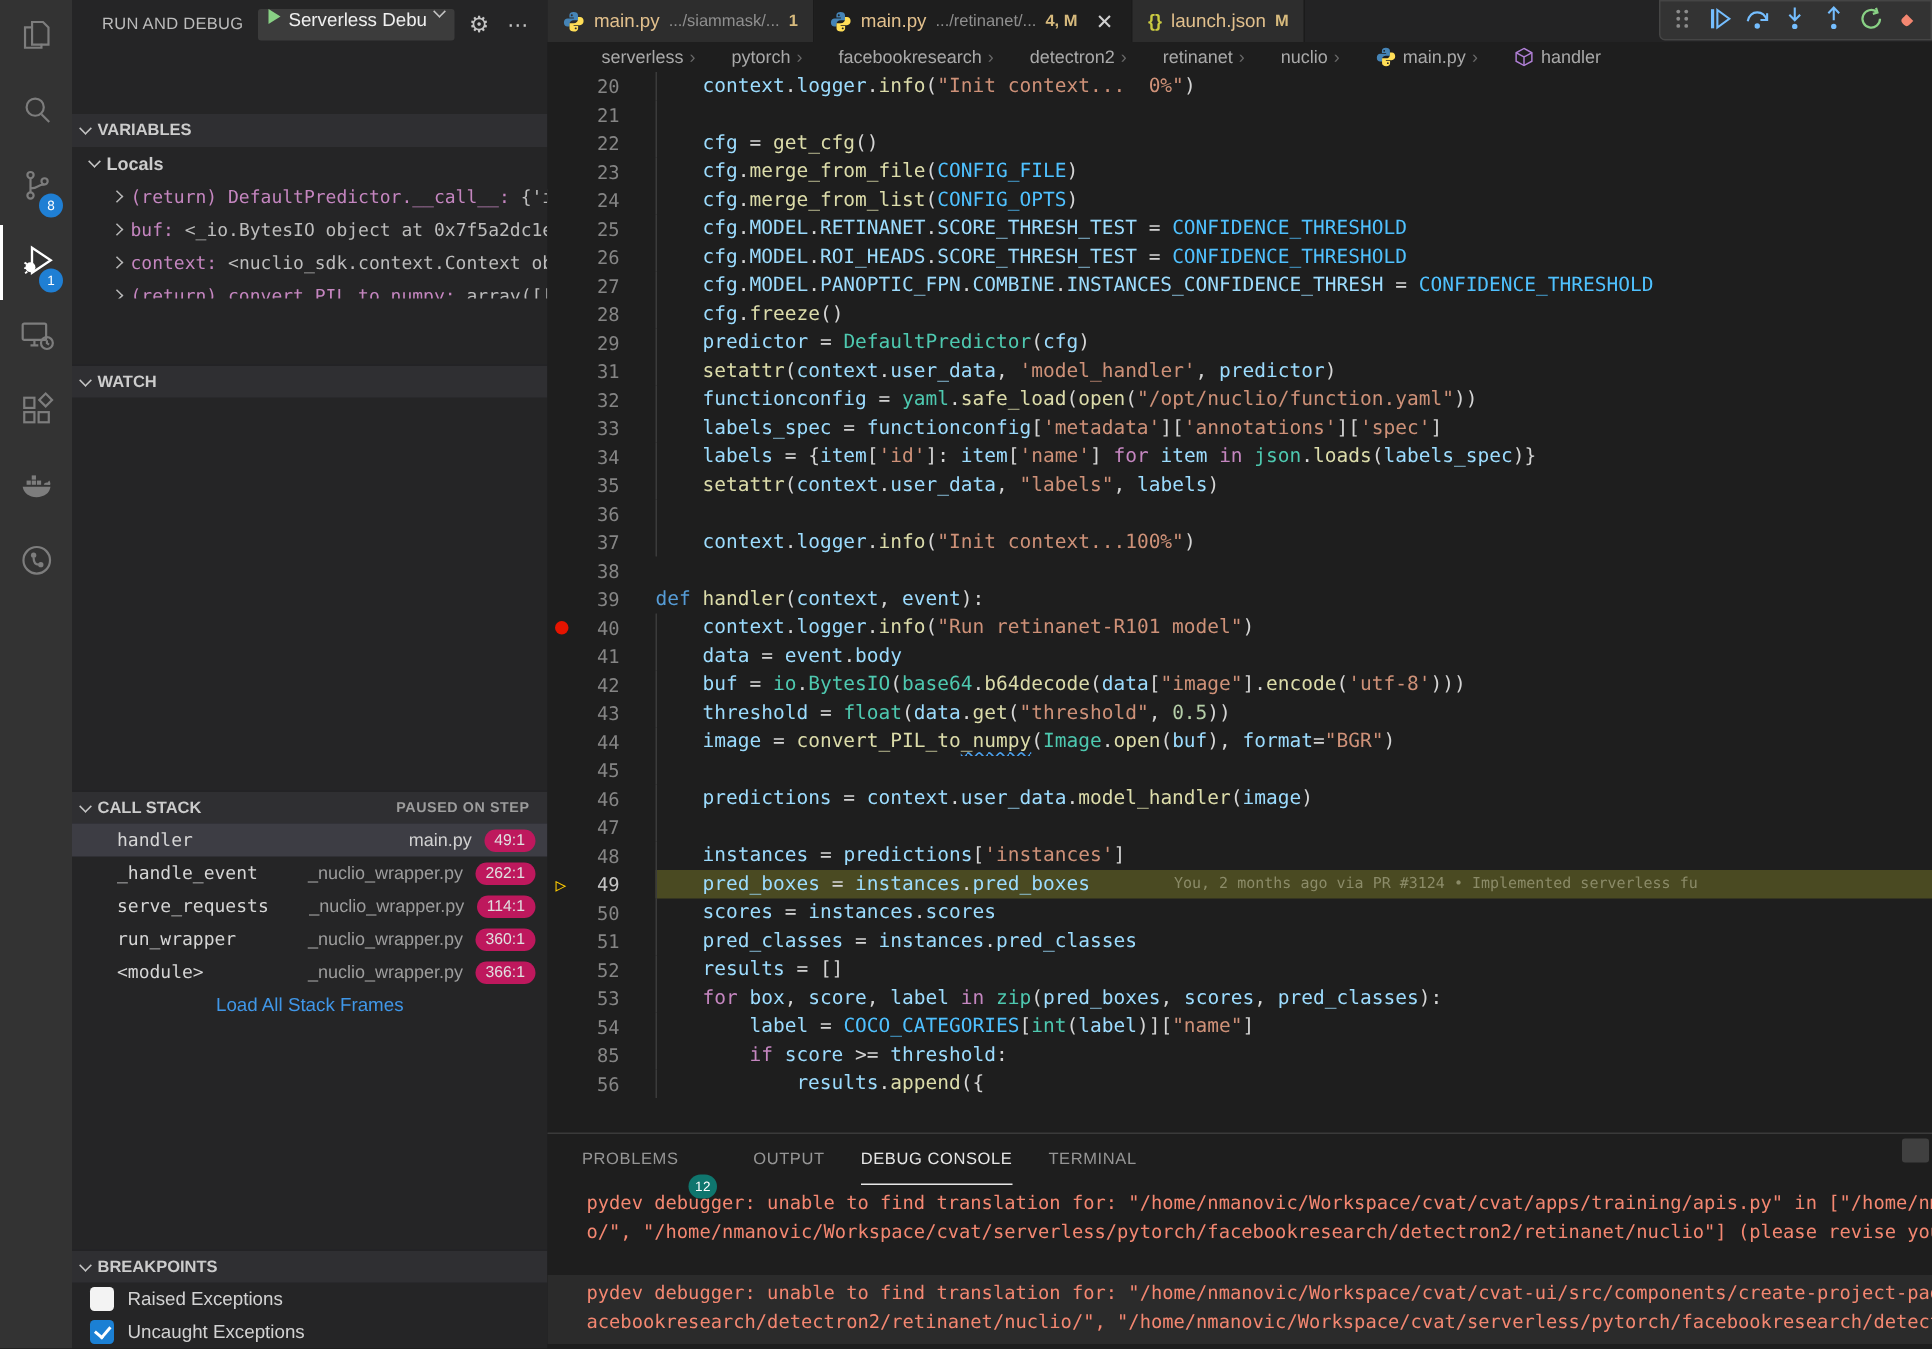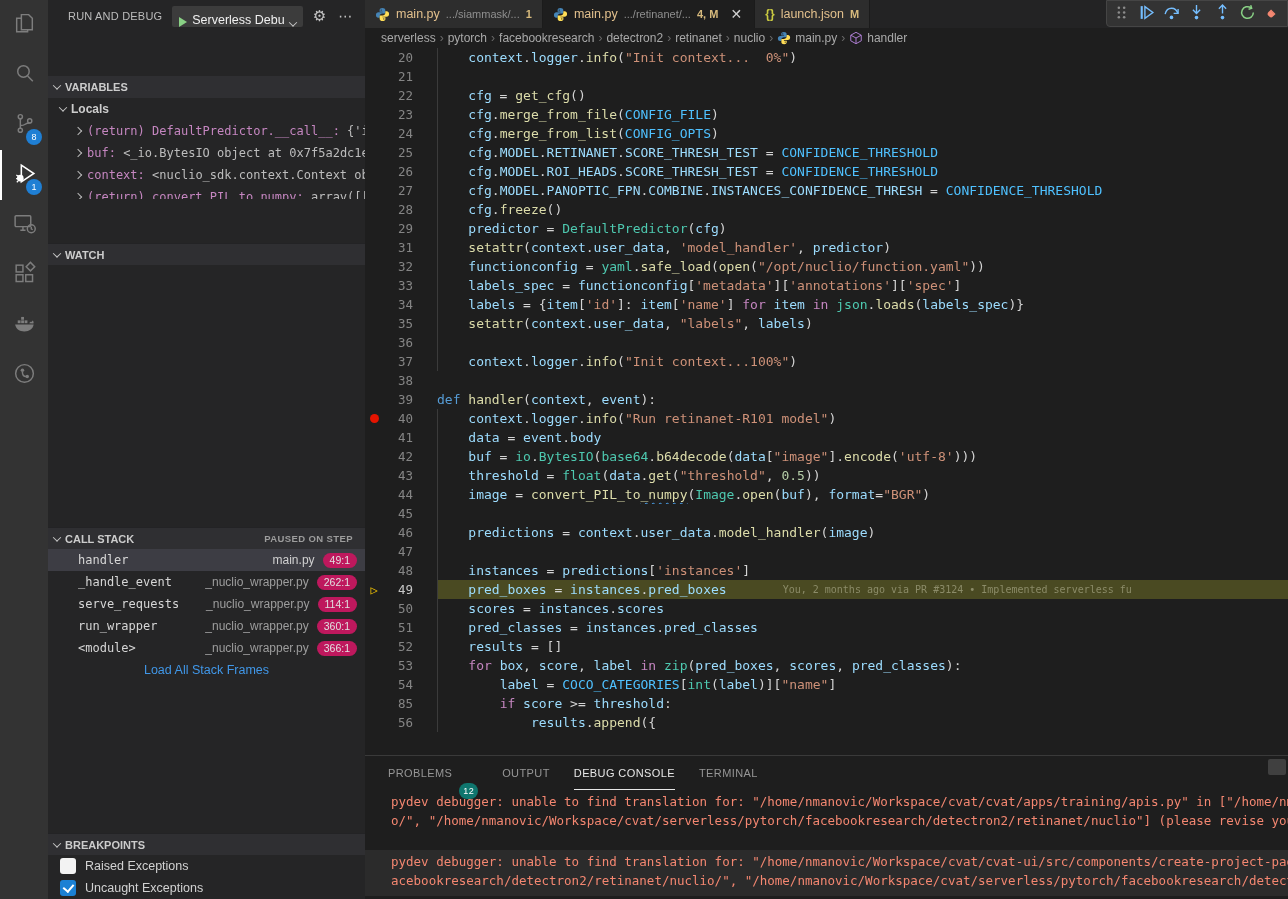--- a/index.html
+++ b/index.html
@@ -13,21 +13,21 @@
   .ab-item svg { width:25px; height:25px; opacity:.85; }
   .ab-item.active { border-left:2px solid #ffffff; }
   .ab-item.active svg { opacity:1; }
   .ab-badge { position:absolute; right:6px; bottom:5px; min-width:16px; height:16px; border-radius:9px;
               background:#1f7fd4; color:#fff; font-size:9px; line-height:16px; text-align:center; padding:0 3px; }
 
   
   .sidebar { position:absolute; left:48px; top:0; width:317px; height:100%; background:#252526; display:flex; flex-direction:column; overflow:hidden; }
   .sb-titlebar { height:32px; display:flex; align-items:center; padding:0 8px 0 20px; flex:none; }
   .sb-title { font-size:11px; color:#bcbcbc; white-space:nowrap; letter-spacing:.2px; }
-  .launch-select { margin-left:10px; height:21px; background:#3c3c3c; display:flex; align-items:flex-end; gap:5px;
+  .launch-select { margin-left:10px; height:21px; background:#3c3c3c; display:flex; align-items:flex-start; gap:5px;
                    padding:0 7px; border-radius:2px; cursor:pointer; max-width:140px; }
   .launch-select .play { width:0; height:0; border-left:8px solid #89d185; border-top:5px solid transparent; border-bottom:5px solid transparent; }
   .launch-name { color:#f0f0f0; font-size:12.5px; white-space:nowrap; overflow:hidden; }
   .chev { width:6px; height:6px; border-right:1.4px solid #c5c5c5; border-bottom:1.4px solid #c5c5c5; display:inline-block; flex:none; }
   .chev.down { transform:rotate(45deg) translate(-1px,-1px); }
   .chev.right { transform:rotate(-45deg); }
   .sb-gear { margin-left:10px; font-size:15px; color:#c5c5c5; cursor:pointer; }
   .sb-more { margin-left:12px; color:#c5c5c5; font-size:14px; letter-spacing:1px; cursor:pointer; }
 
   .sec-header { height:22px; flex:none; background:#2f2f32; display:flex; align-items:center; gap:5px;
@@ -78,21 +78,21 @@
   .json-icon { color:#cbcb41; font-weight:bold; font-size:12px; }
 
   .debug-toolbar { position:absolute; right:0; top:0; height:27px; width:182px; background:#333333;
                    border:1px solid #454545; border-radius:0 0 0 4px; display:flex; align-items:center; gap:4px; padding:0 4px; z-index:6; }
   .dtb-btn { width:24px; height:24px; display:flex; align-items:center; justify-content:center; cursor:pointer; border-radius:4px; }
   .dtb-btn svg { width:17px; height:17px; }
   .dtb-grip { cursor:grab; }
 
   .breadcrumb { height:20px; display:flex; align-items:center; gap:4px; padding-left:16px; background:#1e1e1e;
                 font-size:12px; color:#a9a9a9; white-space:nowrap; }
-  .bc-item { display:flex; align-items:flex-end; gap:4px; cursor:pointer; }
+  .bc-item { display:flex; align-items:flex-end; gap:4px; cursor:pointer;margin-left:20px; }
   .bc-sep { color:#6a6a6a; font-size:12px; }
   .bc-icon svg { width:14px; height:14px; display:block; }
 
   .editor { position:absolute; left:0; top:48px; right:0; height:707px; background:#1e1e1e; overflow:hidden;
             font-family:"DejaVu Sans Mono", monospace; font-size:13px; }
   .line { position:relative; height:19px; display:flex; align-items:center; }
   .gutter { width:72px; flex:none; display:flex; align-items:center; height:19px; }
   .glyph { width:18px; flex:none; display:flex; align-items:center; justify-content:center; cursor:pointer; height:19px; }
   .lnum { width:30px; flex:none; text-align:right; color:#858585; font-size:12.5px; }
   .line.cur .lnum { color:#c6c6c6; }

